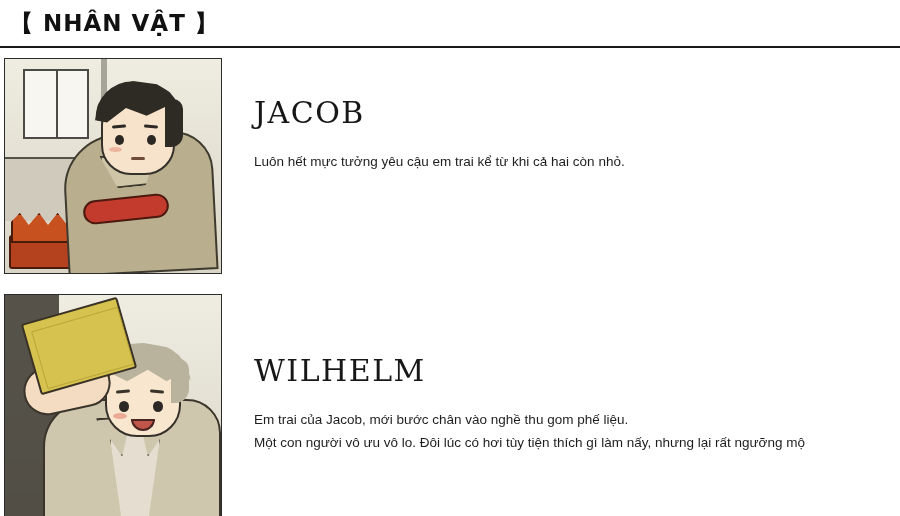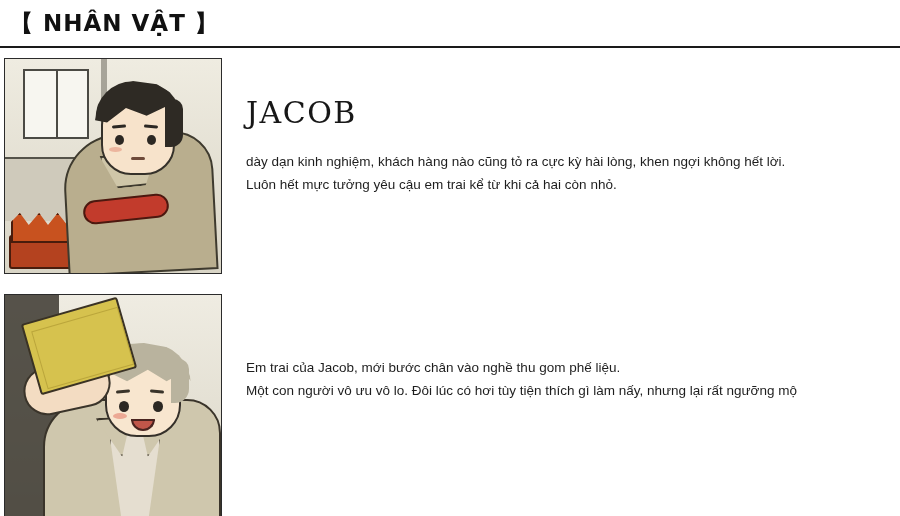--- a/index.html
+++ b/index.html
@@ -57,21 +57,21 @@
     border: 1px solid #2b2b2b;
     position: relative;
     overflow: hidden;
     background: #d8d4c8;
   }
   .portrait.tall {
     height: 226px;
   }
 
   .char-text {
-    padding-left: 24px;
+    padding-left: 32px;
     padding-top: 40px;
     flex: 1 1 auto;
   }
   .char-text.second { padding-top: 62px; }
 
   .char-name {
     font-family: "DejaVu Serif", serif;
     font-size: 30px;
     font-weight: 400;
     letter-spacing: 1.5px;
@@ -284,21 +284,20 @@
       <div class="jb-brow-r"></div>
       <div class="jb-eye-l"></div>
       <div class="jb-eye-r"></div>
       <div class="jb-blush"></div>
       <div class="jb-mouth"></div>
     </div>
   </div>
   <div class="char-text">
     <h2 class="char-name">JACOB</h2>
     <div class="char-desc">
-      <span class="line">dày dạn kinh nghiệm, khách hàng nào cũng tỏ ra cực kỳ hài lòng, khen ngợi không hết lời.</span>
       <span class="line">Luôn hết mực tưởng yêu cậu em trai kể từ khi cả hai còn nhỏ.</span>
     </div>
   </div>
 </div>
 
 <div class="char-row second">
   <div class="portrait tall">
     <div class="art-wil">
       <div class="wl-bg"></div>
       <div class="wl-dark"></div>
@@ -314,18 +313,19 @@
       <div class="wl-brow-r"></div>
       <div class="wl-eye-l"></div>
       <div class="wl-eye-r"></div>
       <div class="wl-blush"></div>
       <div class="wl-mouth"></div>
       <div class="wl-arm"></div>
       <div class="wl-box"></div>
     </div>
   </div>
   <div class="char-text second">
+    <h2 class="char-name">WILHELM</h2>
     <div class="char-desc">
       <span class="line">Em trai của Jacob, mới bước chân vào nghề thu gom phế liệu.</span>
       <span class="line">Một con người vô ưu vô lo. Đôi lúc có hơi tùy tiện thích gì làm nấy, nhưng lại rất ngưỡng mộ</span>
     </div>
   </div>
 </div>
 
 </body></html>

